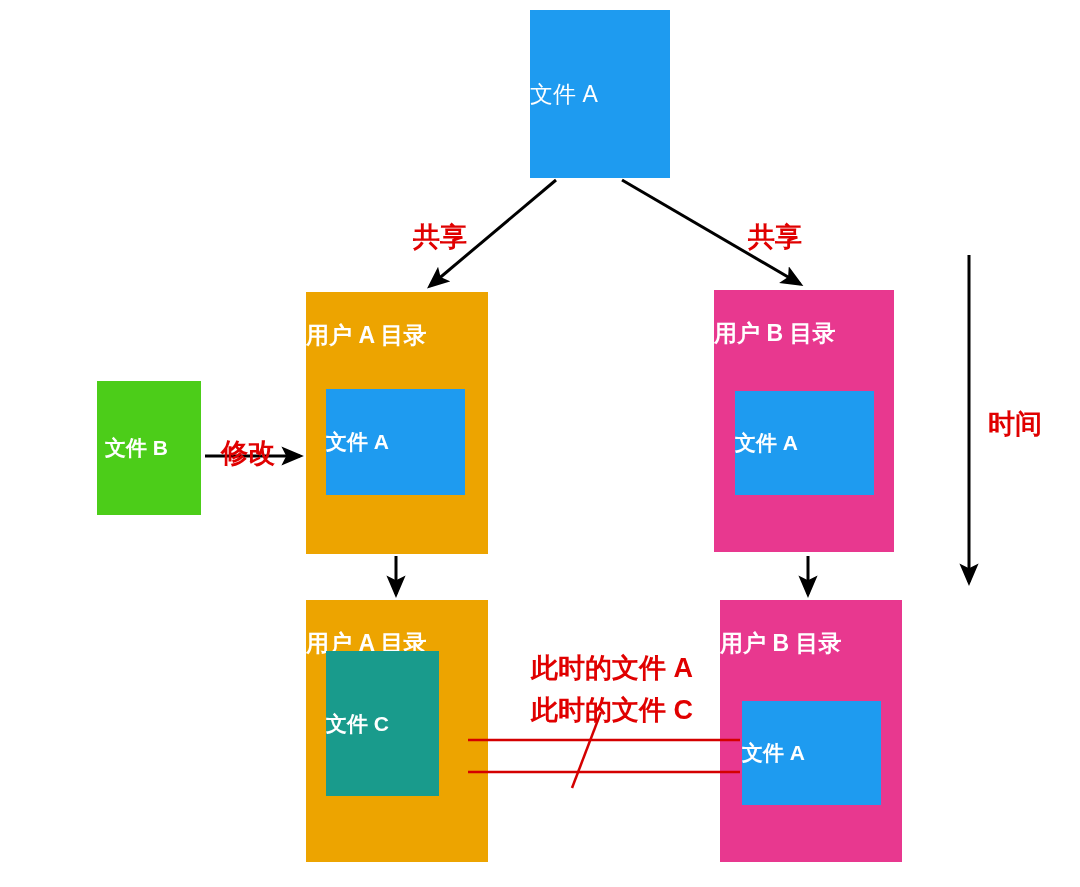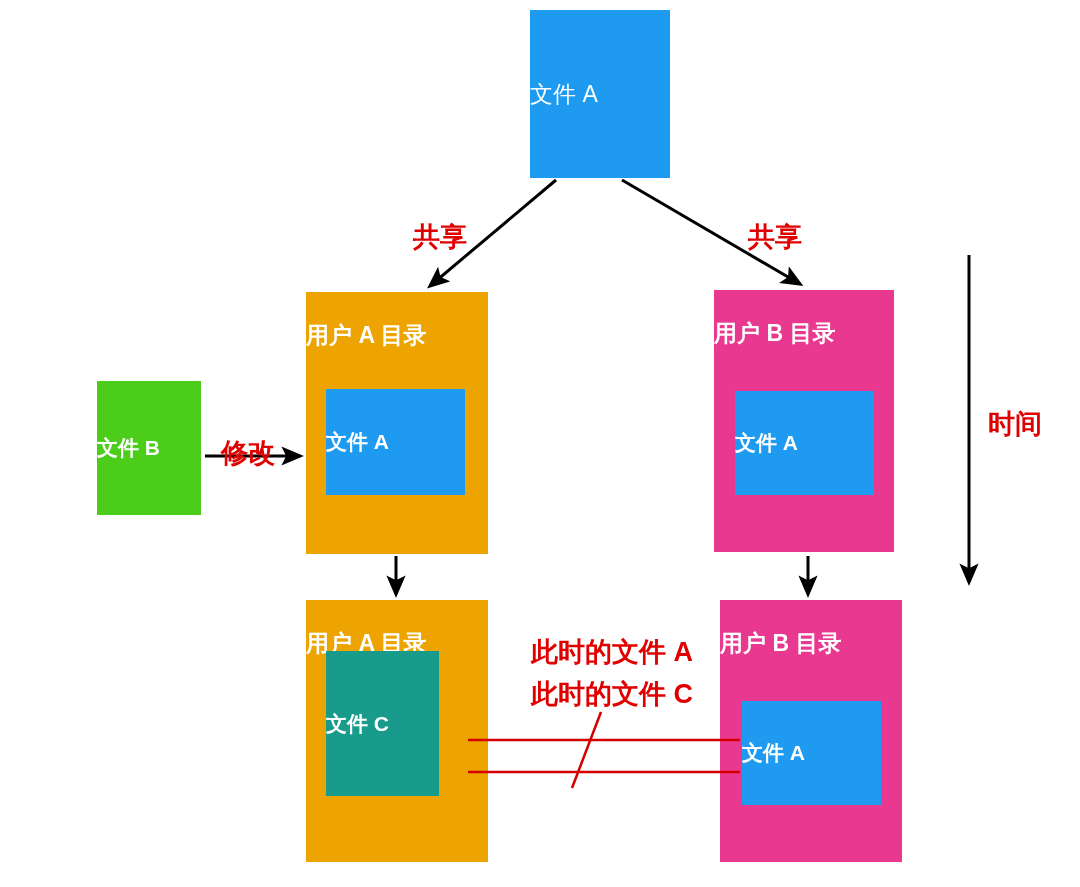--- a/index.html
+++ b/index.html
@@ -29,21 +29,21 @@
   .file-box{align-items:center;}
   .file-box .box-label{font-size:21px;font-weight:700;}
   .top-file .box-label{font-size:23px;font-weight:400;}
   .edge-label{
     position:absolute;
     color:#e00000;
     font-size:27px;
     font-weight:700;
     white-space:nowrap;
   }
-  .edge-label.multi{line-height:1.55;}
+  .edge-label.multi{line-height:1.55;margin-top:16px;}
   svg.overlay{position:absolute;left:0;top:0;width:1080px;height:887px;pointer-events:none;}
 </style>
 </head>
 <body>
 
 <div id="stage">
 
   <div class="box file-box top-file" style="left:530px;top:10px;width:140px;height:168px;background:#1e9bf0;">
     <span class="box-label">文件 A</span>
   </div>
@@ -55,21 +55,21 @@
     <span class="box-label">文件 A</span>
   </div>
 
   <div class="box dir-box" style="left:714px;top:290px;width:180px;height:262px;background:#e8388f;">
     <span class="box-label">用户 B 目录</span>
   </div>
   <div class="box file-box" style="left:735px;top:391px;width:139px;height:104px;background:#1e9bf0;">
     <span class="box-label">文件 A</span>
   </div>
 
-  <div class="box file-box" style="left:97px;top:381px;width:104px;height:134px;background:#4ccd19;">
+  <div class="box file-box" style="left:97px;top:381px;width:104px;height:134px;background:#4ccd19;padding-left:8px;">
     <span class="box-label">文件 B</span>
   </div>
 
   <div class="box dir-box" style="left:306px;top:600px;width:182px;height:262px;background:#eda400;">
     <span class="box-label">用户 A 目录</span>
   </div>
   <div class="box file-box" style="left:326px;top:651px;width:113px;height:145px;background:#199b8c;">
     <span class="box-label">文件 C</span>
   </div>
 

